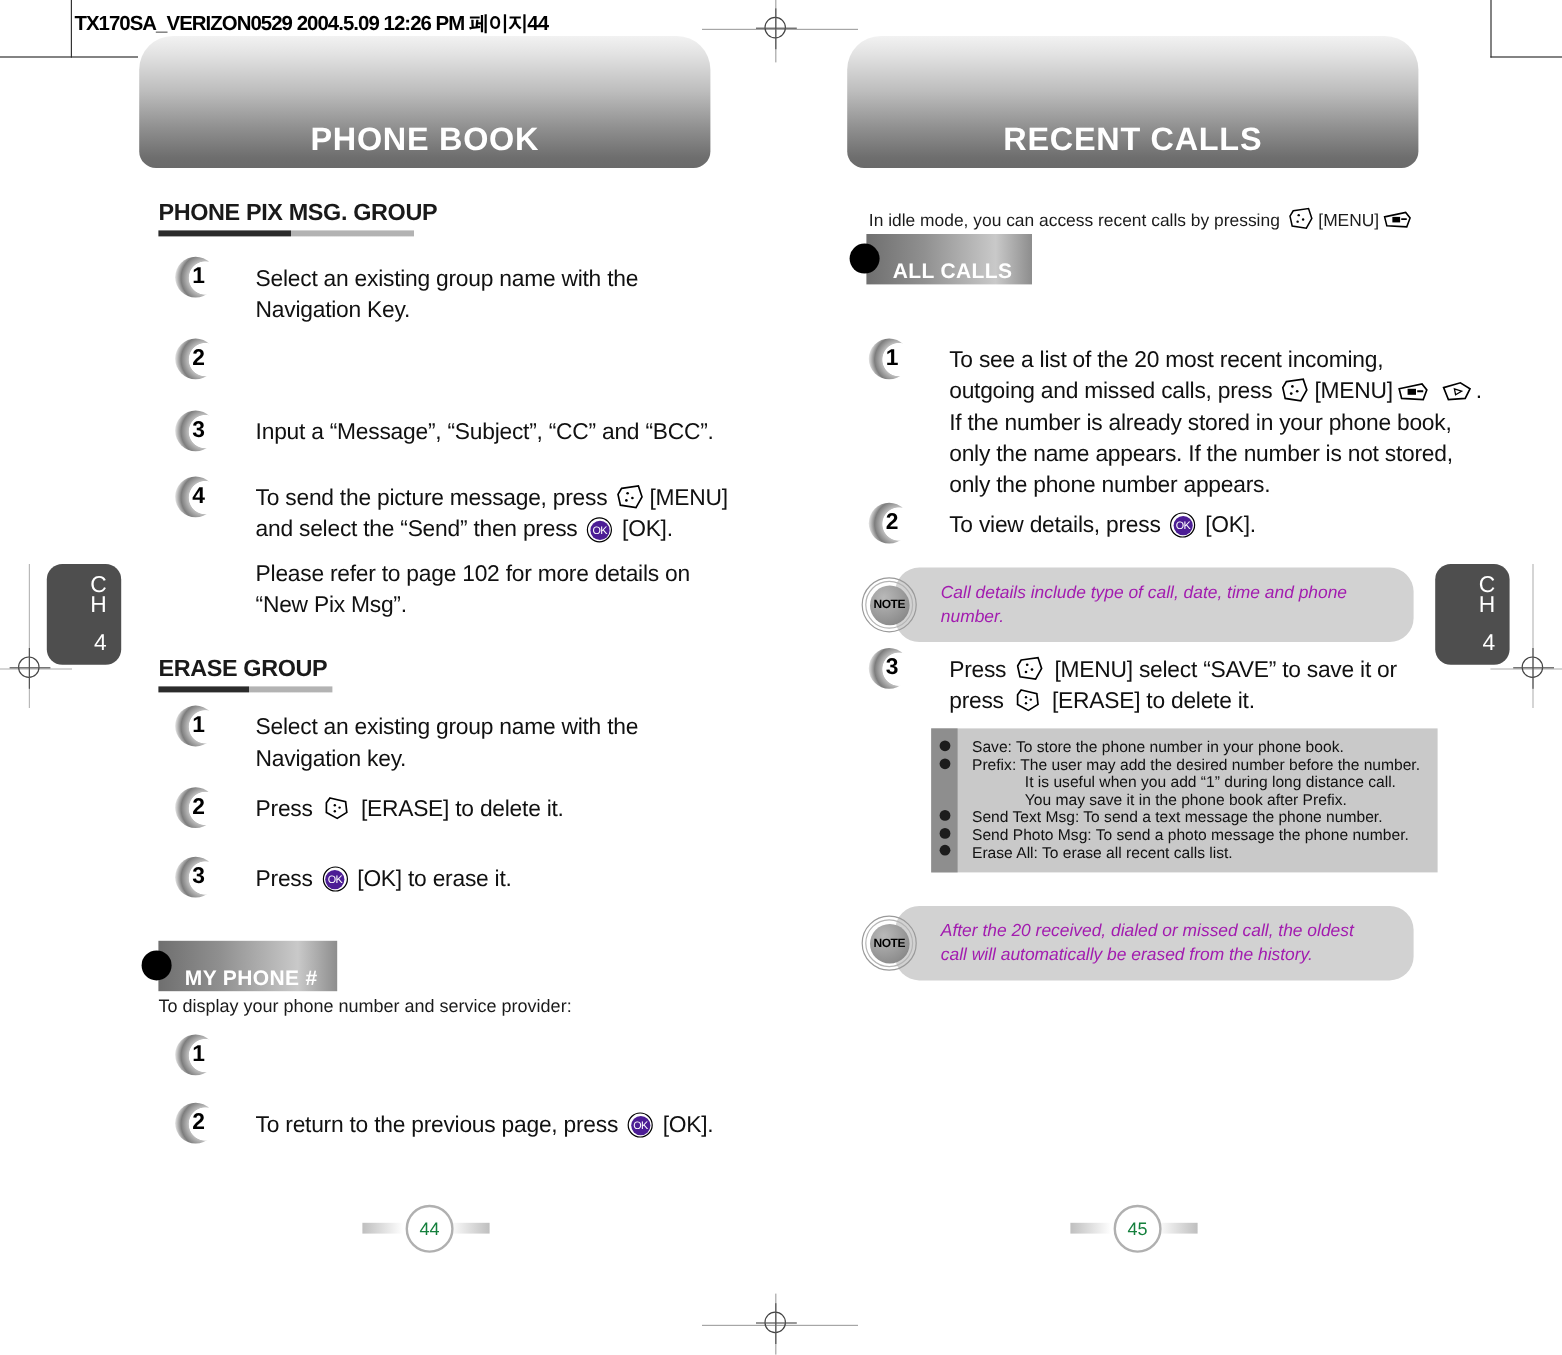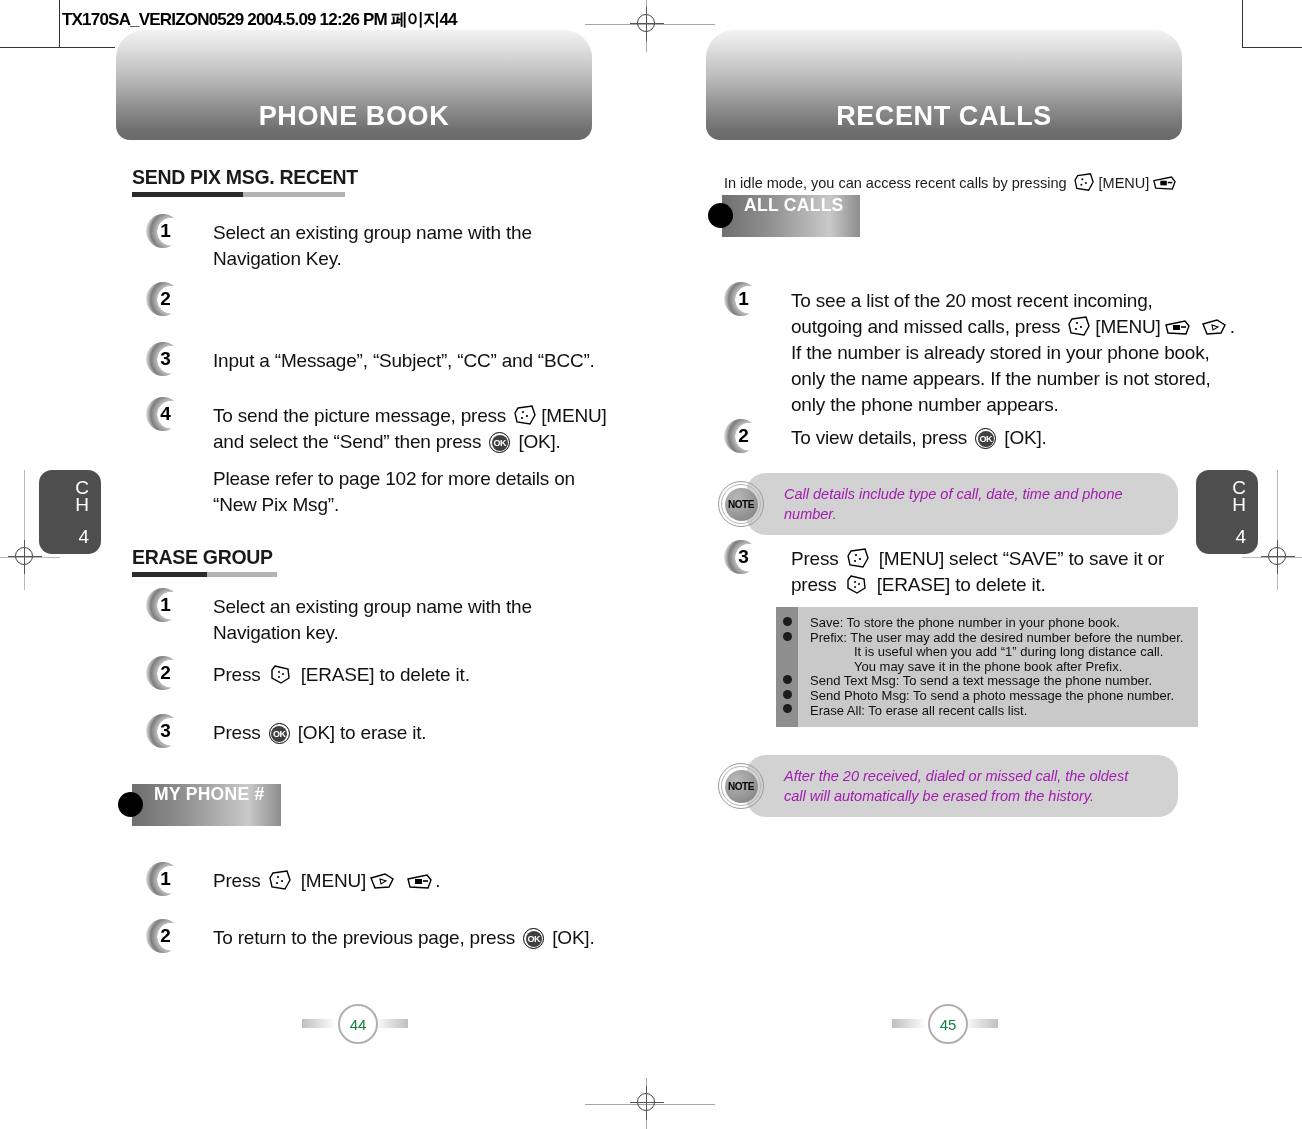--- a/index.html
+++ b/index.html
@@ -32,21 +32,21 @@
 
   
   .sec-head{position:absolute;}
   .sec-head .txt{font-size:19.5px;font-weight:bold;letter-spacing:-0.3px;color:#1a1a1a;}
   .sec-head .rule{margin-top:3px;height:5px;width:145px;
         background:linear-gradient(to right,#2b2b2b 0%,#2b2b2b 52%,#b3b3b3 52%,#b3b3b3 100%);}
 
   
   .pill{position:absolute;display:flex;align-items:center;height:25px;}
   .pill .dot{width:25px;height:25px;border-radius:50%;background:#000;flex:0 0 auto;position:relative;z-index:2;}
-  .pill .bar{height:42px;margin-left:-11px;padding:0 16px 0 22px;display:flex;align-items:flex-start;
+  .pill .bar{height:42px;margin-left:-11px;padding:0 16px 0 22px;display:flex;align-items:flex-end;
              background:linear-gradient(to right,#6f6f6f 0%,#909090 35%,#c9c9c9 78%,#8d8d8d 100%);}
   .pill .bar span{color:#fff;font-size:17.5px;font-weight:bold;letter-spacing:0.3px;white-space:nowrap;}
 
   
   .step{position:absolute;display:flex;align-items:flex-start;}
   .step .num{flex:0 0 auto;width:34px;height:34px;position:relative;margin-right:9px;margin-top:-6px;}
   .step .num .moon{position:absolute;inset:0;border-radius:50%;
         background:radial-gradient(circle at 74% 52%,#ffffff 0 44%,#bdbdbd 46%,#7d7d7d 66%,#d8d8d8 80%,#ffffff 94%);}
   .step .num .digit{position:absolute;left:0;top:0;width:34px;height:34px;
         display:flex;align-items:center;justify-content:center;
@@ -58,21 +58,21 @@
   .plain{position:absolute;font-size:15px;line-height:21px;color:#1b1b1b;}
   .plain-sm{position:absolute;font-size:14.5px;line-height:20px;color:#1b1b1b;}
 
   
   .key{display:inline-block;vertical-align:-4px;margin:0 3px;}
   .key svg{display:block;}
 
   .okkey{display:inline-block;vertical-align:-5px;width:21px;height:21px;position:relative;margin:0 3px;}
   .okkey .ring{position:absolute;inset:0;border:1.6px solid #000;border-radius:50%;}
   .okkey .core{position:absolute;left:2.5px;top:2.5px;width:16px;height:16px;border-radius:50%;
-               background:#404040;color:#fff;font-size:9px;font-weight:bold;line-height:16px;text-align:center;letter-spacing:-0.5px;}
+               background:#4c1d95;color:#fff;font-size:9px;font-weight:normal;line-height:16px;text-align:center;letter-spacing:-0.5px;}
 
   
   .note{position:absolute;display:flex;align-items:center;}
   .note .badge{flex:0 0 auto;width:46px;height:46px;position:relative;z-index:3;}
   .note .badge .o1{position:absolute;inset:0;border:1.5px solid #9a9a9a;border-radius:50%;}
   .note .badge .o2{position:absolute;left:3px;top:3px;right:3px;bottom:3px;border:1.5px solid #b5b5b5;border-radius:50%;}
   .note .badge .o3{position:absolute;left:6.5px;top:6.5px;right:6.5px;bottom:6.5px;border-radius:50%;
                    background:radial-gradient(circle at 35% 30%,#b9b9b9,#8f8f8f 70%,#777 100%);}
   .note .badge .lbl{position:absolute;left:0;top:0;width:46px;height:46px;display:flex;align-items:center;justify-content:center;
                     font-size:10px;font-weight:bold;color:#000;letter-spacing:-0.4px;}
@@ -147,21 +147,21 @@
 
 <div class="fileinfo">TX170SA_VERIZON0529  2004.5.09 12:26 PM  페이지44</div>
 
 <div class="col col-left">
 
   <div class="banner" style="left:6px;">
     <div class="banner-title">PHONE BOOK</div>
   </div>
 
   <div class="sec-head" style="left:22px;top:166px;">
-    <div class="txt">SEND PIX MSG. RECENT</div>
+    <div class="txt">PHONE PIX MSG. GROUP</div>
     <div class="rule" style="width:213px;"></div>
   </div>
 
   <div class="step" style="left:36px;top:220px;width:470px;">
     <div class="num">
         <div class="moon"></div>
       <div class="digit">1</div>
       </div>
     <div class="body">
         <p>Select an existing group name with the<br>Navigation Key.</p>
@@ -248,43 +248,26 @@
       </div>
   </div>
 
   <div class="pill" style="left:8px;top:792px;">
     <div class="dot"></div>
     <div class="bar">
         <span>MY PHONE #</span>
       </div>
   </div>
 
+  <div class="plain" style="left:22px;top:828px;width:520px;">To display your phone number and service provider:</div>
 
   <div class="step" style="left:36px;top:868px;width:470px;">
     <div class="num">
         <div class="moon"></div>
       <div class="digit">1</div>
-      </div>
-    <div class="body">
-        <p>Press
-      <span class="key"><svg width="24" height="22" viewBox="0 0 24 22">
-              <path d="M4 4 L18 2 L21 11 L16 20 L3 18 L1 9 Z" fill="#fff" stroke="#000" stroke-width="1.4"></path>
-              <circle cx="9" cy="8" r="1.1"></circle>
-              <circle cx="13" cy="12" r="1.1"></circle>
-              <circle cx="8" cy="14" r="1.1"></circle>
-            </svg></span>
-      [MENU]<span class="key"><svg width="26" height="20" viewBox="0 0 26 20">
-              <path d="M2 7 L16 3 L24 8 L20 16 L6 17 Z" fill="#fff" stroke="#000" stroke-width="1.4"></path>
-              <path d="M11 8 L17 10 L12 13 Z" fill="none" stroke="#000" stroke-width="1.1"></path>
-            </svg></span>
-      <span class="key"><svg width="26" height="18" viewBox="0 0 26 18">
-              <path d="M2 6 L21 2 L25 7 L22 15 L4 14 Z" fill="#fff" stroke="#000" stroke-width="1.4"></path>
-              <rect x="9" y="6" width="7" height="5" fill="#000"></rect>
-              <path d="M17 8 L22 8" stroke="#000" stroke-width="1.6"></path>
-            </svg></span>.</p>
       </div>
   </div>
 
   <div class="step" style="left:36px;top:925px;width:500px;">
     <div class="num">
         <div class="moon"></div>
       <div class="digit">2</div>
       </div>
     <div class="body">
         <p>To return to the previous page, press

